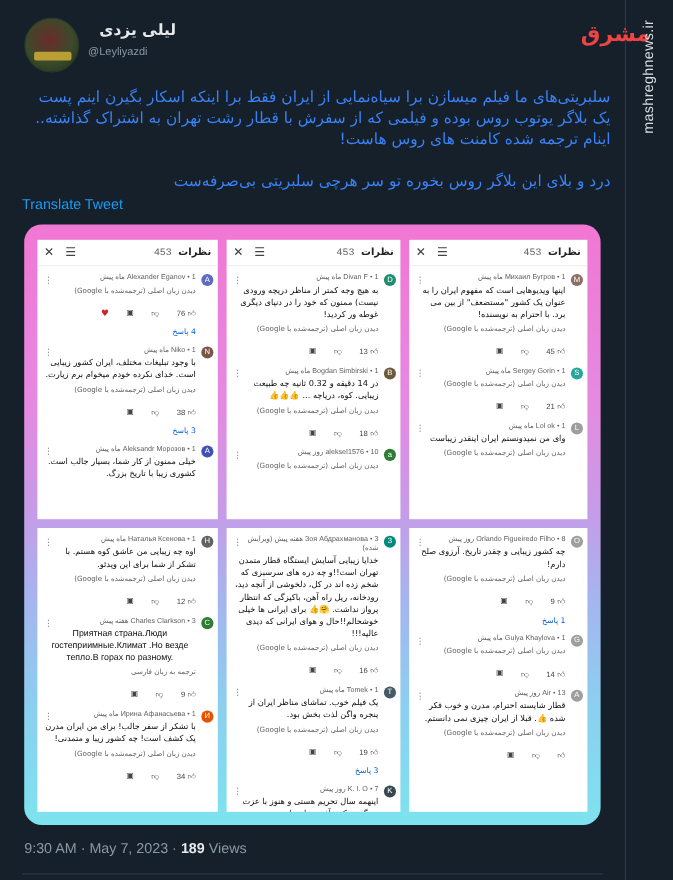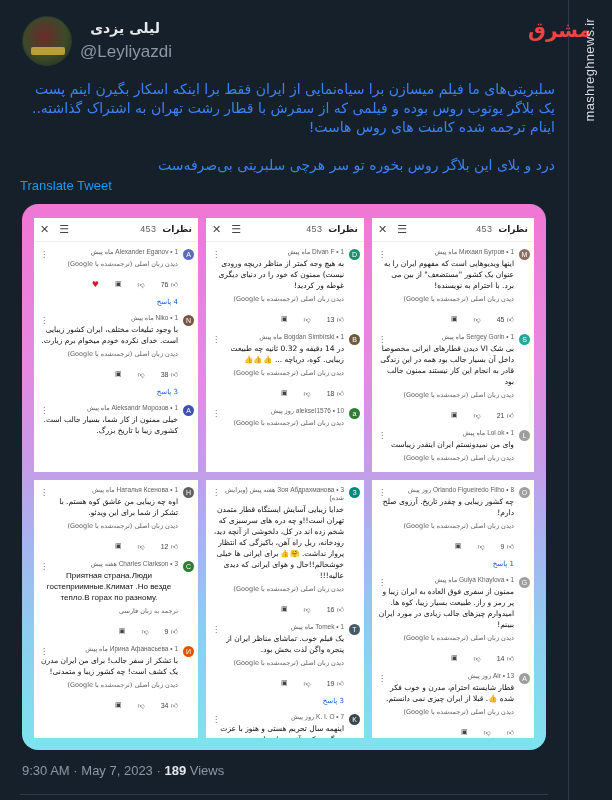--- a/index.html
+++ b/index.html
@@ -5,21 +5,21 @@
   * { box-sizing: border-box; margin: 0; padding: 0; }
   html, body { width: 612px; height: 800px; overflow: hidden; background: #15202b; }
   body { font-family: "DejaVu Sans", sans-serif; color: #e7e9ea; position: relative; }
   .right-rail { position: absolute; left: 568px; top: 0; width: 44px; height: 800px; background: #15202b; border-left: 1px solid #2f3b47; }
   .watermark { position: absolute; left: 582px; top: 18px; writing-mode: vertical-rl; transform: rotate(180deg); font-size: 13px; color: #d9dde1; font-family: "Liberation Sans", sans-serif; letter-spacing: 0.3px; }
   .logo { position: absolute; left: 528px; top: 18px; font-size: 20px; font-weight: bold; color: #ef4444; font-family: "DejaVu Sans", sans-serif; }
   .tweet { position: absolute; left: 0; top: 0; width: 568px; height: 800px; }
   .avatar { position: absolute; left: 22px; top: 16px; width: 50px; height: 50px; border-radius: 50%; background: radial-gradient(circle at 45% 40%, #6b2b2b 0%, #3b4a2a 55%, #1f2a18 100%); border: 1px solid #2a3a2a; overflow: hidden; }
   .avatar::after { content: ""; position: absolute; left: 8px; top: 30px; width: 34px; height: 8px; background: #d7b53a; border-radius: 2px; opacity: .8; }
   .display-name { position: absolute; left: 80px; top: 20px; width: 80px; text-align: right; font-weight: bold; font-size: 14px; color: #e7e9ea; direction: rtl; }
-  .handle { position: absolute; left: 80px; top: 42px; font-size: 17px; color: #8b98a5; font-family: "Liberation Sans", sans-serif; }
+  .handle { position: absolute; left: 80px; top: 42px; font-size: 10px; color: #8b98a5; font-family: "Liberation Sans", sans-serif; }
   .tweet-text { position: absolute; left: 20px; top: 80px; width: 535px; direction: rtl; text-align: right; font-size: 14px; line-height: 19px; color: #3b82f6; }
   .tweet-text p { margin-bottom: 19px; }
   .translate { position: absolute; left: 20px; top: 178px; font-size: 13px; color: #1d9bf0; font-family: "Liberation Sans", sans-serif; }
   .media { position: absolute; left: 22px; top: 204px; width: 524px; height: 546px; border-radius: 16px; overflow: hidden;
     background: linear-gradient(180deg, #f177d3 0%, #e58ae0 30%, #c59ce8 48%, #a6b4ef 62%, #8ccfef 80%, #7de3ee 100%); }
   .panel { position: absolute; background: #fff; color: #202124; overflow: hidden; direction: rtl; }
   .panel-header { height: 24px; display: flex; align-items: center; justify-content: space-between; padding: 0 6px; border-bottom: 1px solid #eee; font-size: 9px; color: #202124; }
   .ph-title { font-weight: bold; }
   .ph-count { color: #606060; margin-right: 6px; font-family: Liberation Mono, monospace; }
   .ph-icons { direction: ltr; display: flex; gap: 10px; color: #444; font-size: 11px; }
@@ -72,21 +72,20 @@
           <span><span>👍︎</span> <span class="likes">45</span></span>
           <span>👎︎</span>
           <span>▣</span>
 
         </div>
         </div>
         <div class="comment">
           <div class="c-avatar" style="background:#26a69a">S</div>
         <div class="c-kebab">⋮</div>
         <div class="c-meta"><span>Sergey Gorin</span> • <span>1 ماه پیش</span></div>
-        <div class="c-text">بی شک VI دیدن قطارهای ایرانی مخصوصا داخل آن بسیار جالب بود همه در این زندگی قادر به انجام این کار نیستند ممنون جالب بود</div>
           <div class="c-trans">دیدن زبان اصلی (ترجمه‌شده با Google)</div>
           <div class="c-actions">
           <span><span>👍︎</span> <span class="likes">21</span></span>
           <span>👎︎</span>
           <span>▣</span>
 
         </div>
         </div>
         <div class="comment">
           <div class="c-avatar" style="background:#9e9e9e">L</div>
@@ -191,21 +190,20 @@
           <span>👎︎</span>
           <span>▣</span>
 
         </div>
           <div class="c-replies">1 پاسخ</div>
         </div>
         <div class="comment">
           <div class="c-avatar" style="background:#9e9e9e">G</div>
         <div class="c-kebab">⋮</div>
         <div class="c-meta"><span>Gulya Khaylova</span> • <span>1 ماه پیش</span></div>
-        <div class="c-text">ممنون از سفری فوق العاده به ایران زیبا و پر رمز و راز. طبیعت بسیار زیبا، کوه ها. امیدوارم چیزهای جالب زیادی در مورد ایران ببینم!</div>
           <div class="c-trans">دیدن زبان اصلی (ترجمه‌شده با Google)</div>
           <div class="c-actions">
           <span><span>👍︎</span> <span class="likes">14</span></span>
           <span>👎︎</span>
           <span>▣</span>
 
         </div>
         </div>
         <div class="comment">
           <div class="c-avatar" style="background:#9e9e9e">A</div>

